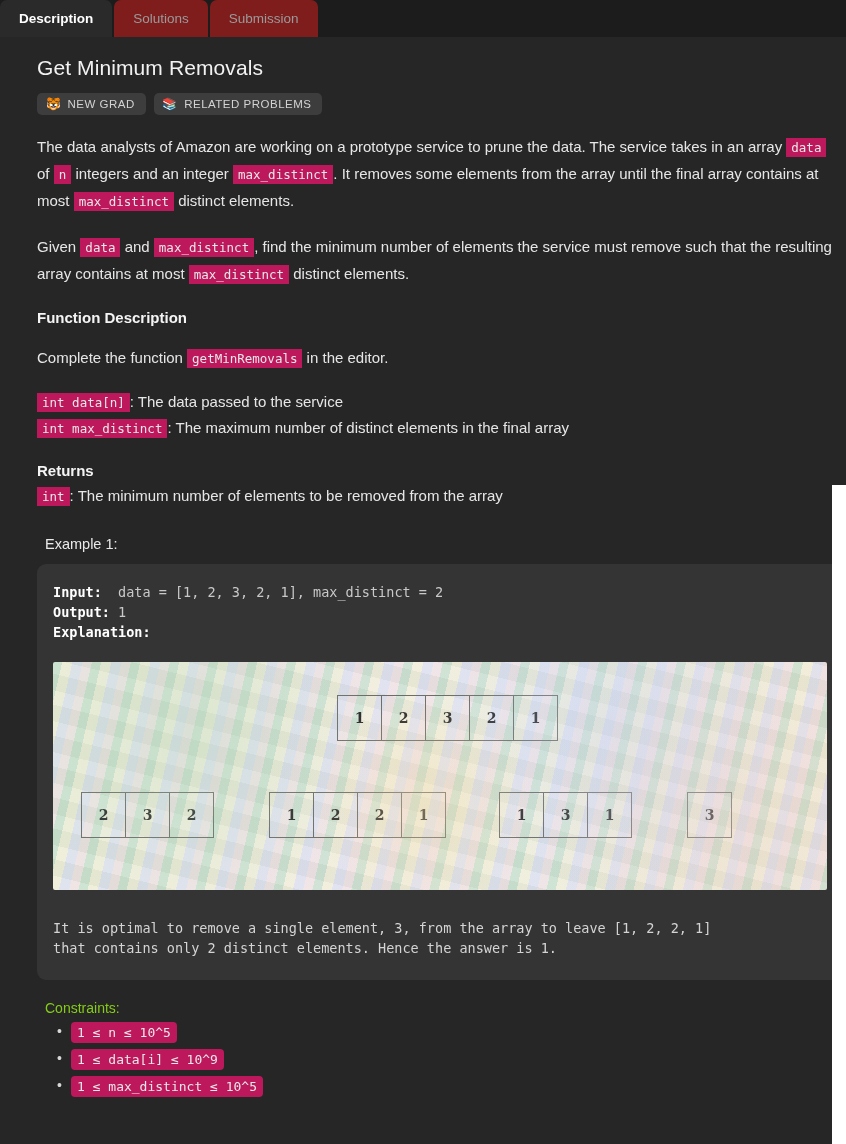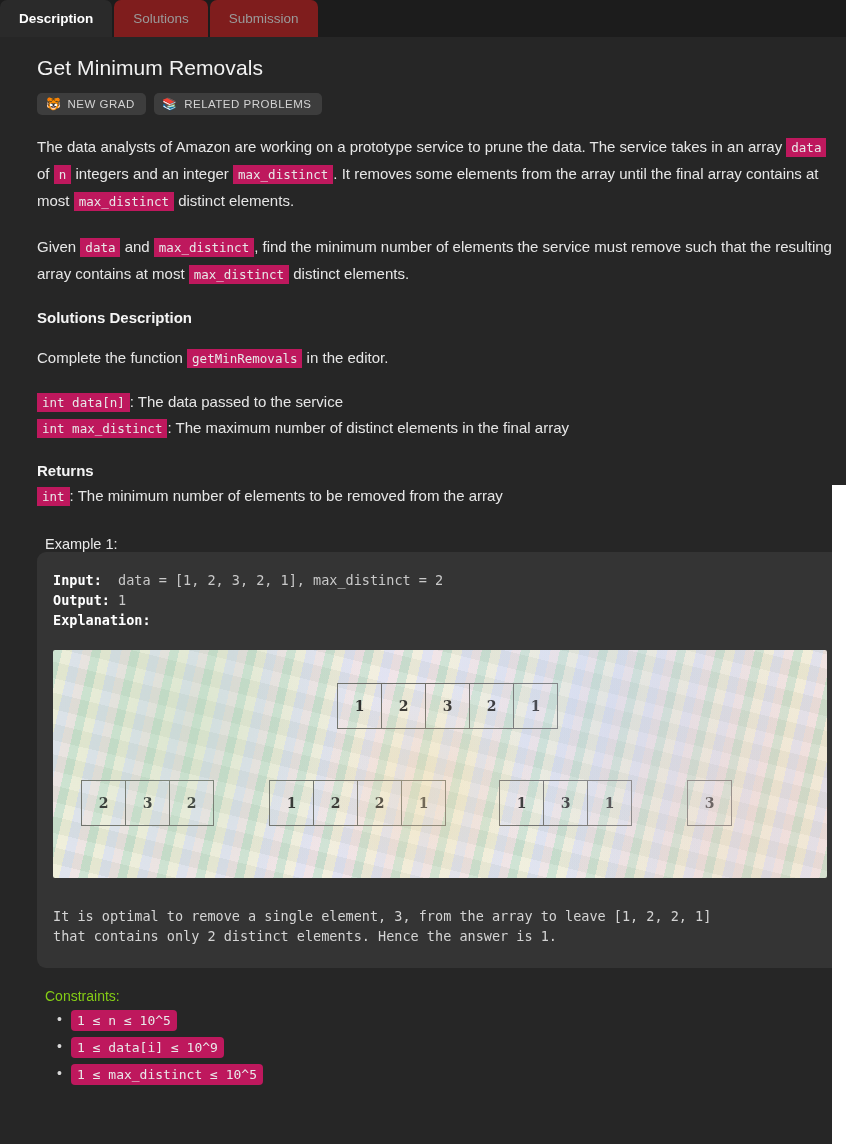--- a/index.html
+++ b/index.html
@@ -124,21 +124,21 @@
   }
 
   .exlabel {
     color: #e9e9e9;
     font-size: 14.5px;
     margin: 27px 0 0 8px;
   }
 
   
   .card {
-    margin: 0 0 0 0;
+    margin: 12px 0 0 0;
     background: #343434;
     border-radius: 9px;
     padding: 18px 16px 22px 16px;
   }
   pre.codeblk {
     font-family: "DejaVu Sans Mono", monospace;
     font-size: 13.5px;
     line-height: 20px;
     color: #c9c9c9;
     margin: 0 0 0 0;
@@ -267,21 +267,21 @@
     <div class="badge">
       <span class="emo">📚</span>
       <span>RELATED PROBLEMS</span>
     </div>
   </div>
 
   <p class="para"><span>The data analysts of Amazon are working on a prototype service to prune the data. The service takes in an array </span><code class="ic">data</code><span> of </span><code class="ic">n</code><span> integers and an integer </span><code class="ic">max_distinct</code><span>. It removes some elements from the array until the final array contains at most </span><code class="ic">max_distinct</code><span> distinct elements.</span></p>
 
   <p class="para"><span>Given </span><code class="ic">data</code><span> and </span><code class="ic">max_distinct</code><span>, find the minimum number of elements the service must remove such that the resulting array contains at most </span><code class="ic">max_distinct</code><span> distinct elements.</span></p>
 
-  <h3 class="sub">Solutions Description</h3>
+  <h3 class="sub">Function Description</h3>
 
   <p class="para"><span>Complete the function </span><code class="ic">getMinRemovals</code><span> in the editor.</span></p>
 
 
   <div class="arglines">
     <p class="argline"><code class="ic">int data[n]</code><span>: The data passed to the service</span></p>
     <p class="argline"><code class="ic">int max_distinct</code><span>: The maximum number of distinct elements in the final array</span></p>
   </div>
 
   <h3 class="sub">Returns</h3>

